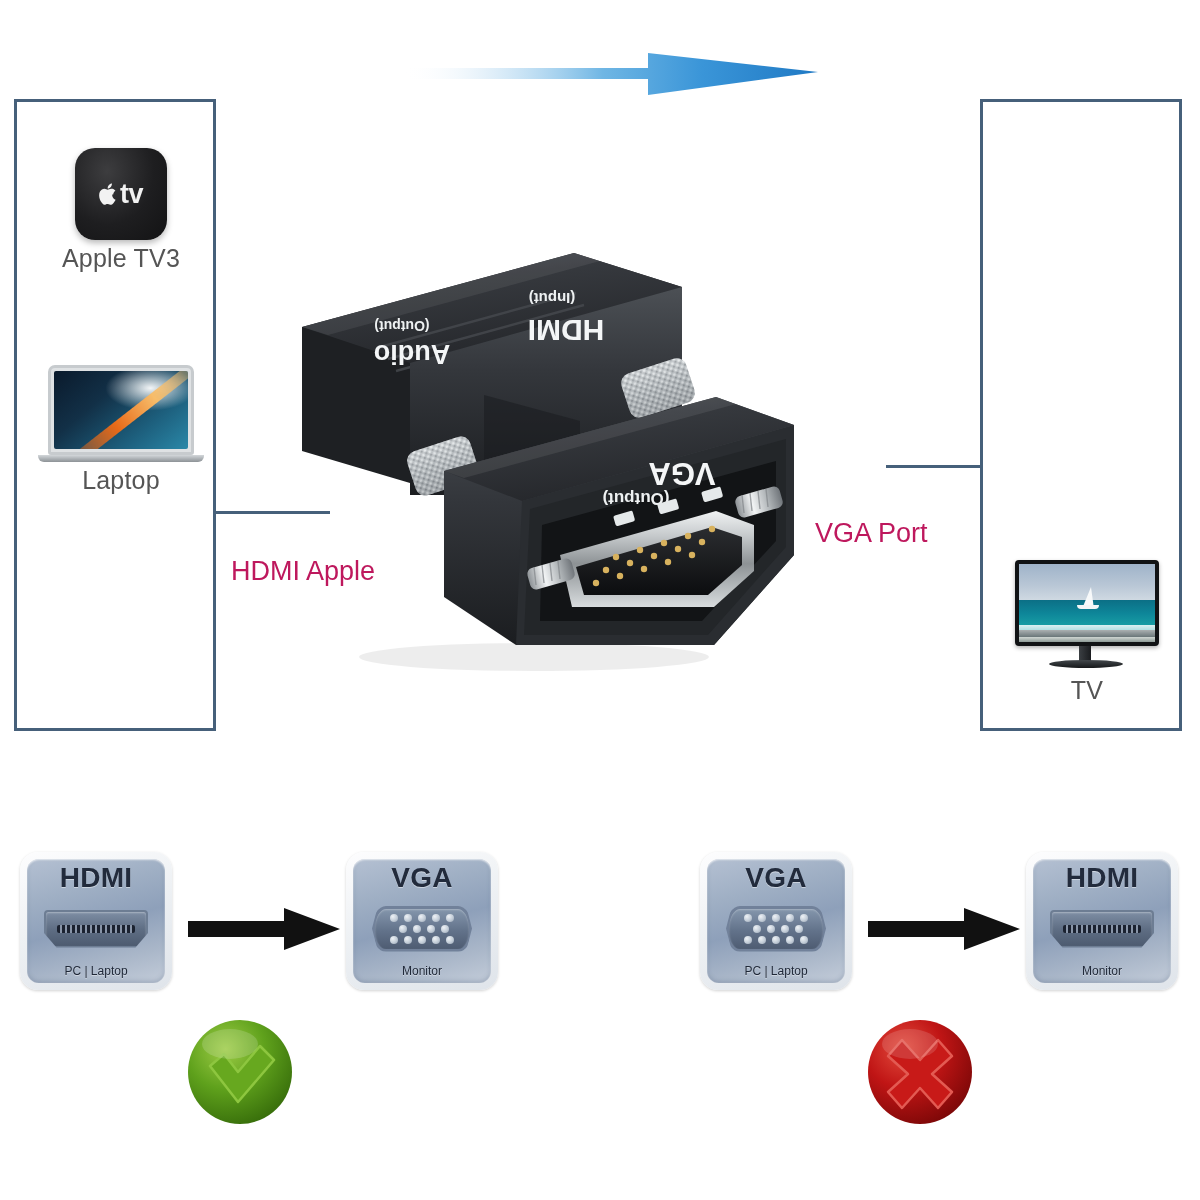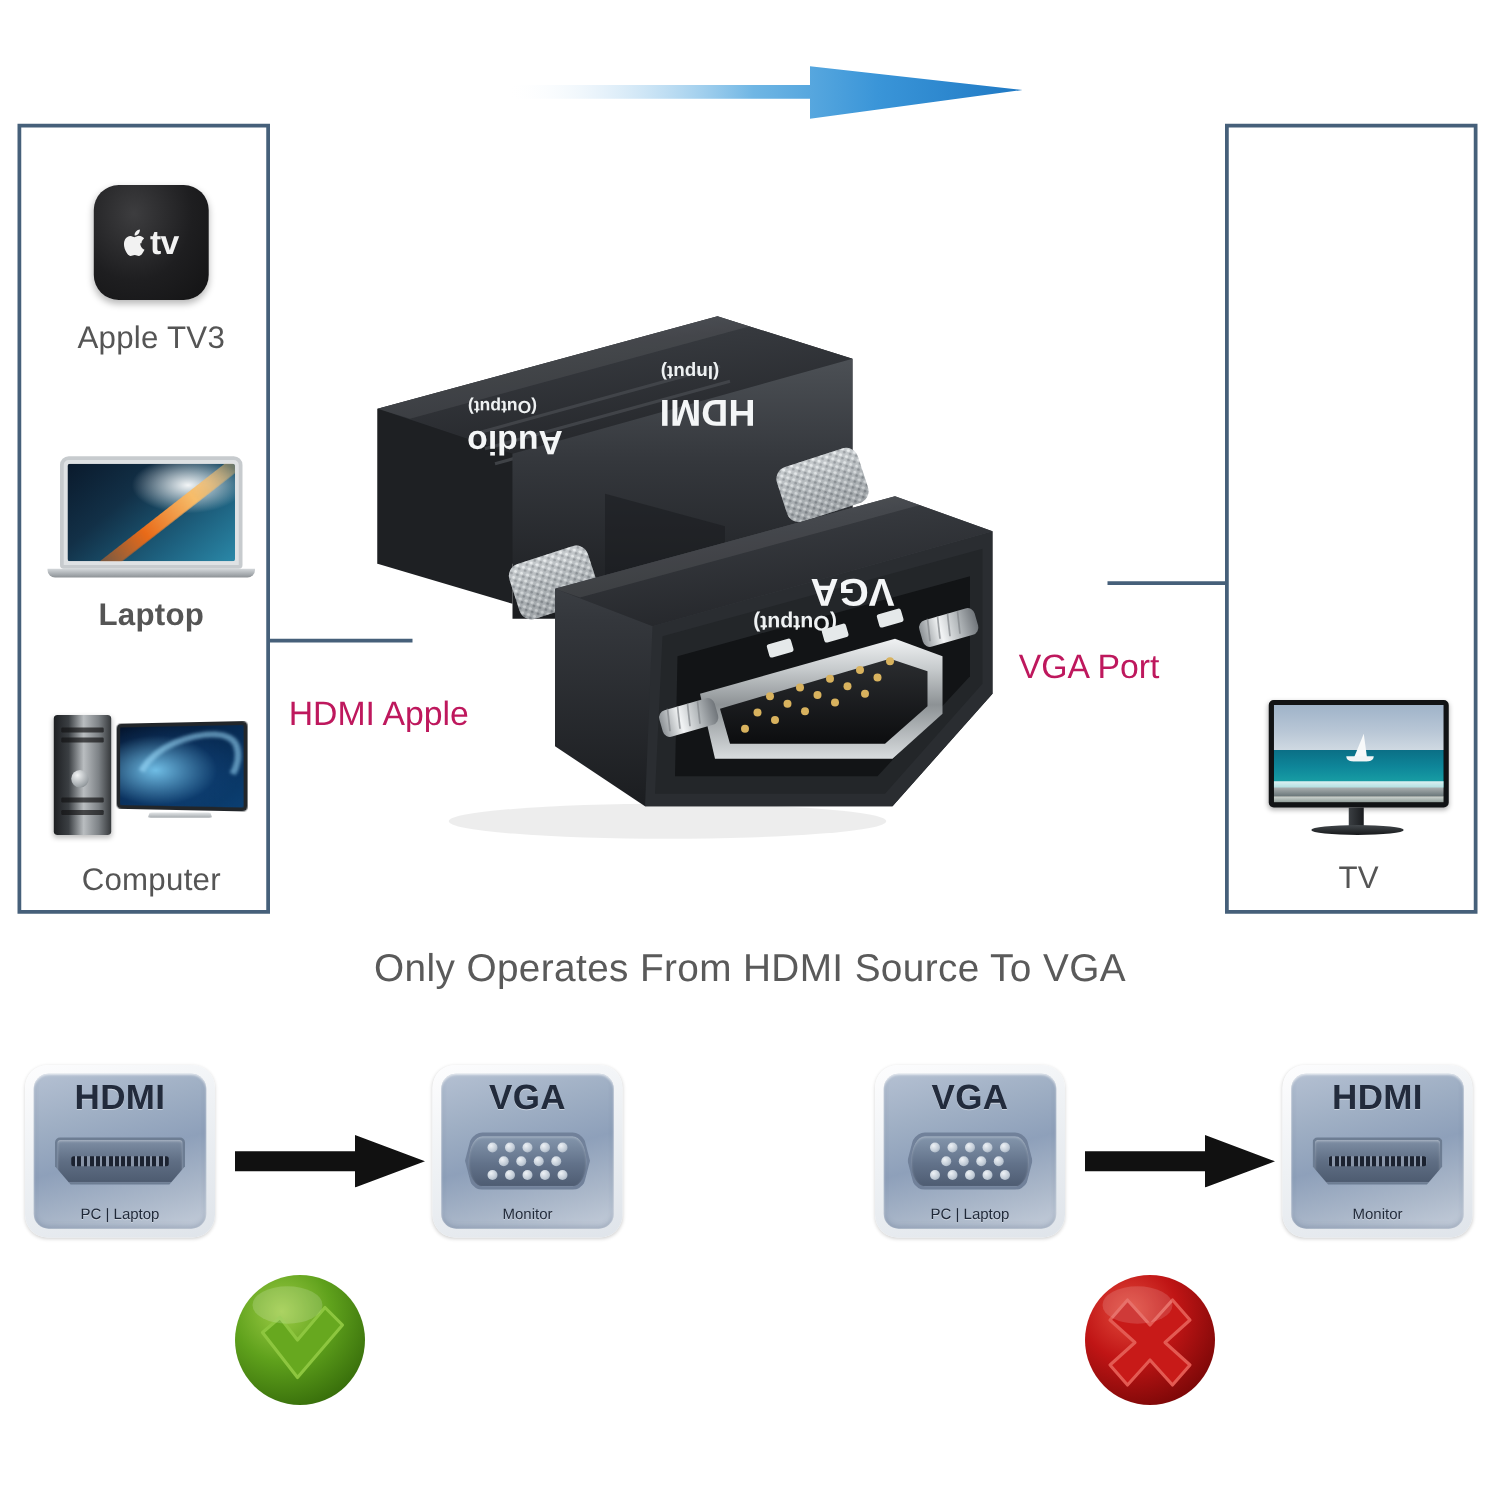--- a/index.html
+++ b/index.html
@@ -38,21 +38,21 @@
 
   .panel-cell {
     position: absolute;
     left: 12px; right: 0;
     text-align: center;
   }
   .cell-label {
     font-size: 25px;
     color: #555555;
     letter-spacing: 0.2px;
-    margin-top: 16px;
+    margin-top: 4px;
     white-space: nowrap;
   }
   .cell-art {
     height: 120px;
     display: flex;
     align-items: flex-end;
     justify-content: center;
   }
 
   
@@ -394,21 +394,21 @@
   
   .flow-arrow { position: absolute; top: 56px; width: 152px; height: 42px; }
 
   
   .badge { position: absolute; width: 108px; height: 108px; }
   #badge-ok  { left: 186px; top: 1018px; }
   #badge-no  { left: 866px; top: 1018px; }
 
   
   #cell-appletv  { top: 18px;  }
-  #cell-laptop   { top: 240px; font-weight: bold; }
+  #cell-laptop   { top: 240px; }
   #cell-computer { top: 452px; }
   
   #cell-projector { top: 14px;  }
   #cell-display   { top: 234px; }
   #cell-tv        { top: 450px; }
 </style>
 </head>
 <body>
 
 <div class="stage">
@@ -449,38 +449,20 @@
               <div class="screen">
                 <div class="streak"></div>
               </div>
             </div>
           <div class="base"></div>
         </div>
       </div>
       <div class="cell-label">Laptop</div>
     </div>
 
-    <div class="panel-cell" id="cell-computer">
-      <div class="cell-art">
-        <div class="computer">
-          <div class="tower">
-            <div class="slot" style="top:10px"></div>
-            <div class="slot" style="top:18px"></div>
-            <div class="knob"></div>
-            <div class="slot" style="top:66px"></div>
-            <div class="slot" style="top:76px"></div>
-          </div>
-          <div class="mon">
-              <div class="swoosh"></div>
-            </div>
-          <div class="stand"></div>
-        </div>
-      </div>
-      <div class="cell-label">Computer</div>
-    </div>
   </div>
 
   <div class="panel" id="panel-right">
 
 
 
     <div class="panel-cell" id="cell-tv">
       <div class="cell-art">
         <div class="tv">
           <div class="frame">
@@ -645,21 +627,20 @@
           <path d="M466,268 L468,286"></path>
         <path d="M474,266 L476,284"></path>
           <path d="M482,264 L484,282"></path>
       </g>
     </g>
 
     <path d="M18,102 L290,28 L316,36 L44,110 Z" fill="rgba(255,255,255,0.07)"></path>
     <path d="M160,246 L432,172 L452,179 L180,253 Z" fill="rgba(255,255,255,0.08)"></path>
   </svg>
 
-  <div class="abs" id="caption">Only Operates From HDMI Source To VGA</div>
 
   <div class="compat-row" id="compat-left">
 
     <div class="port-tile" style="left:6px">
       <div class="tile-inner">
         <div class="tile-title">HDMI</div>
         <div class="hdmi-glyph">
             <div class="pins"></div>
           </div>
         <div class="tile-sub">PC | Laptop</div>

